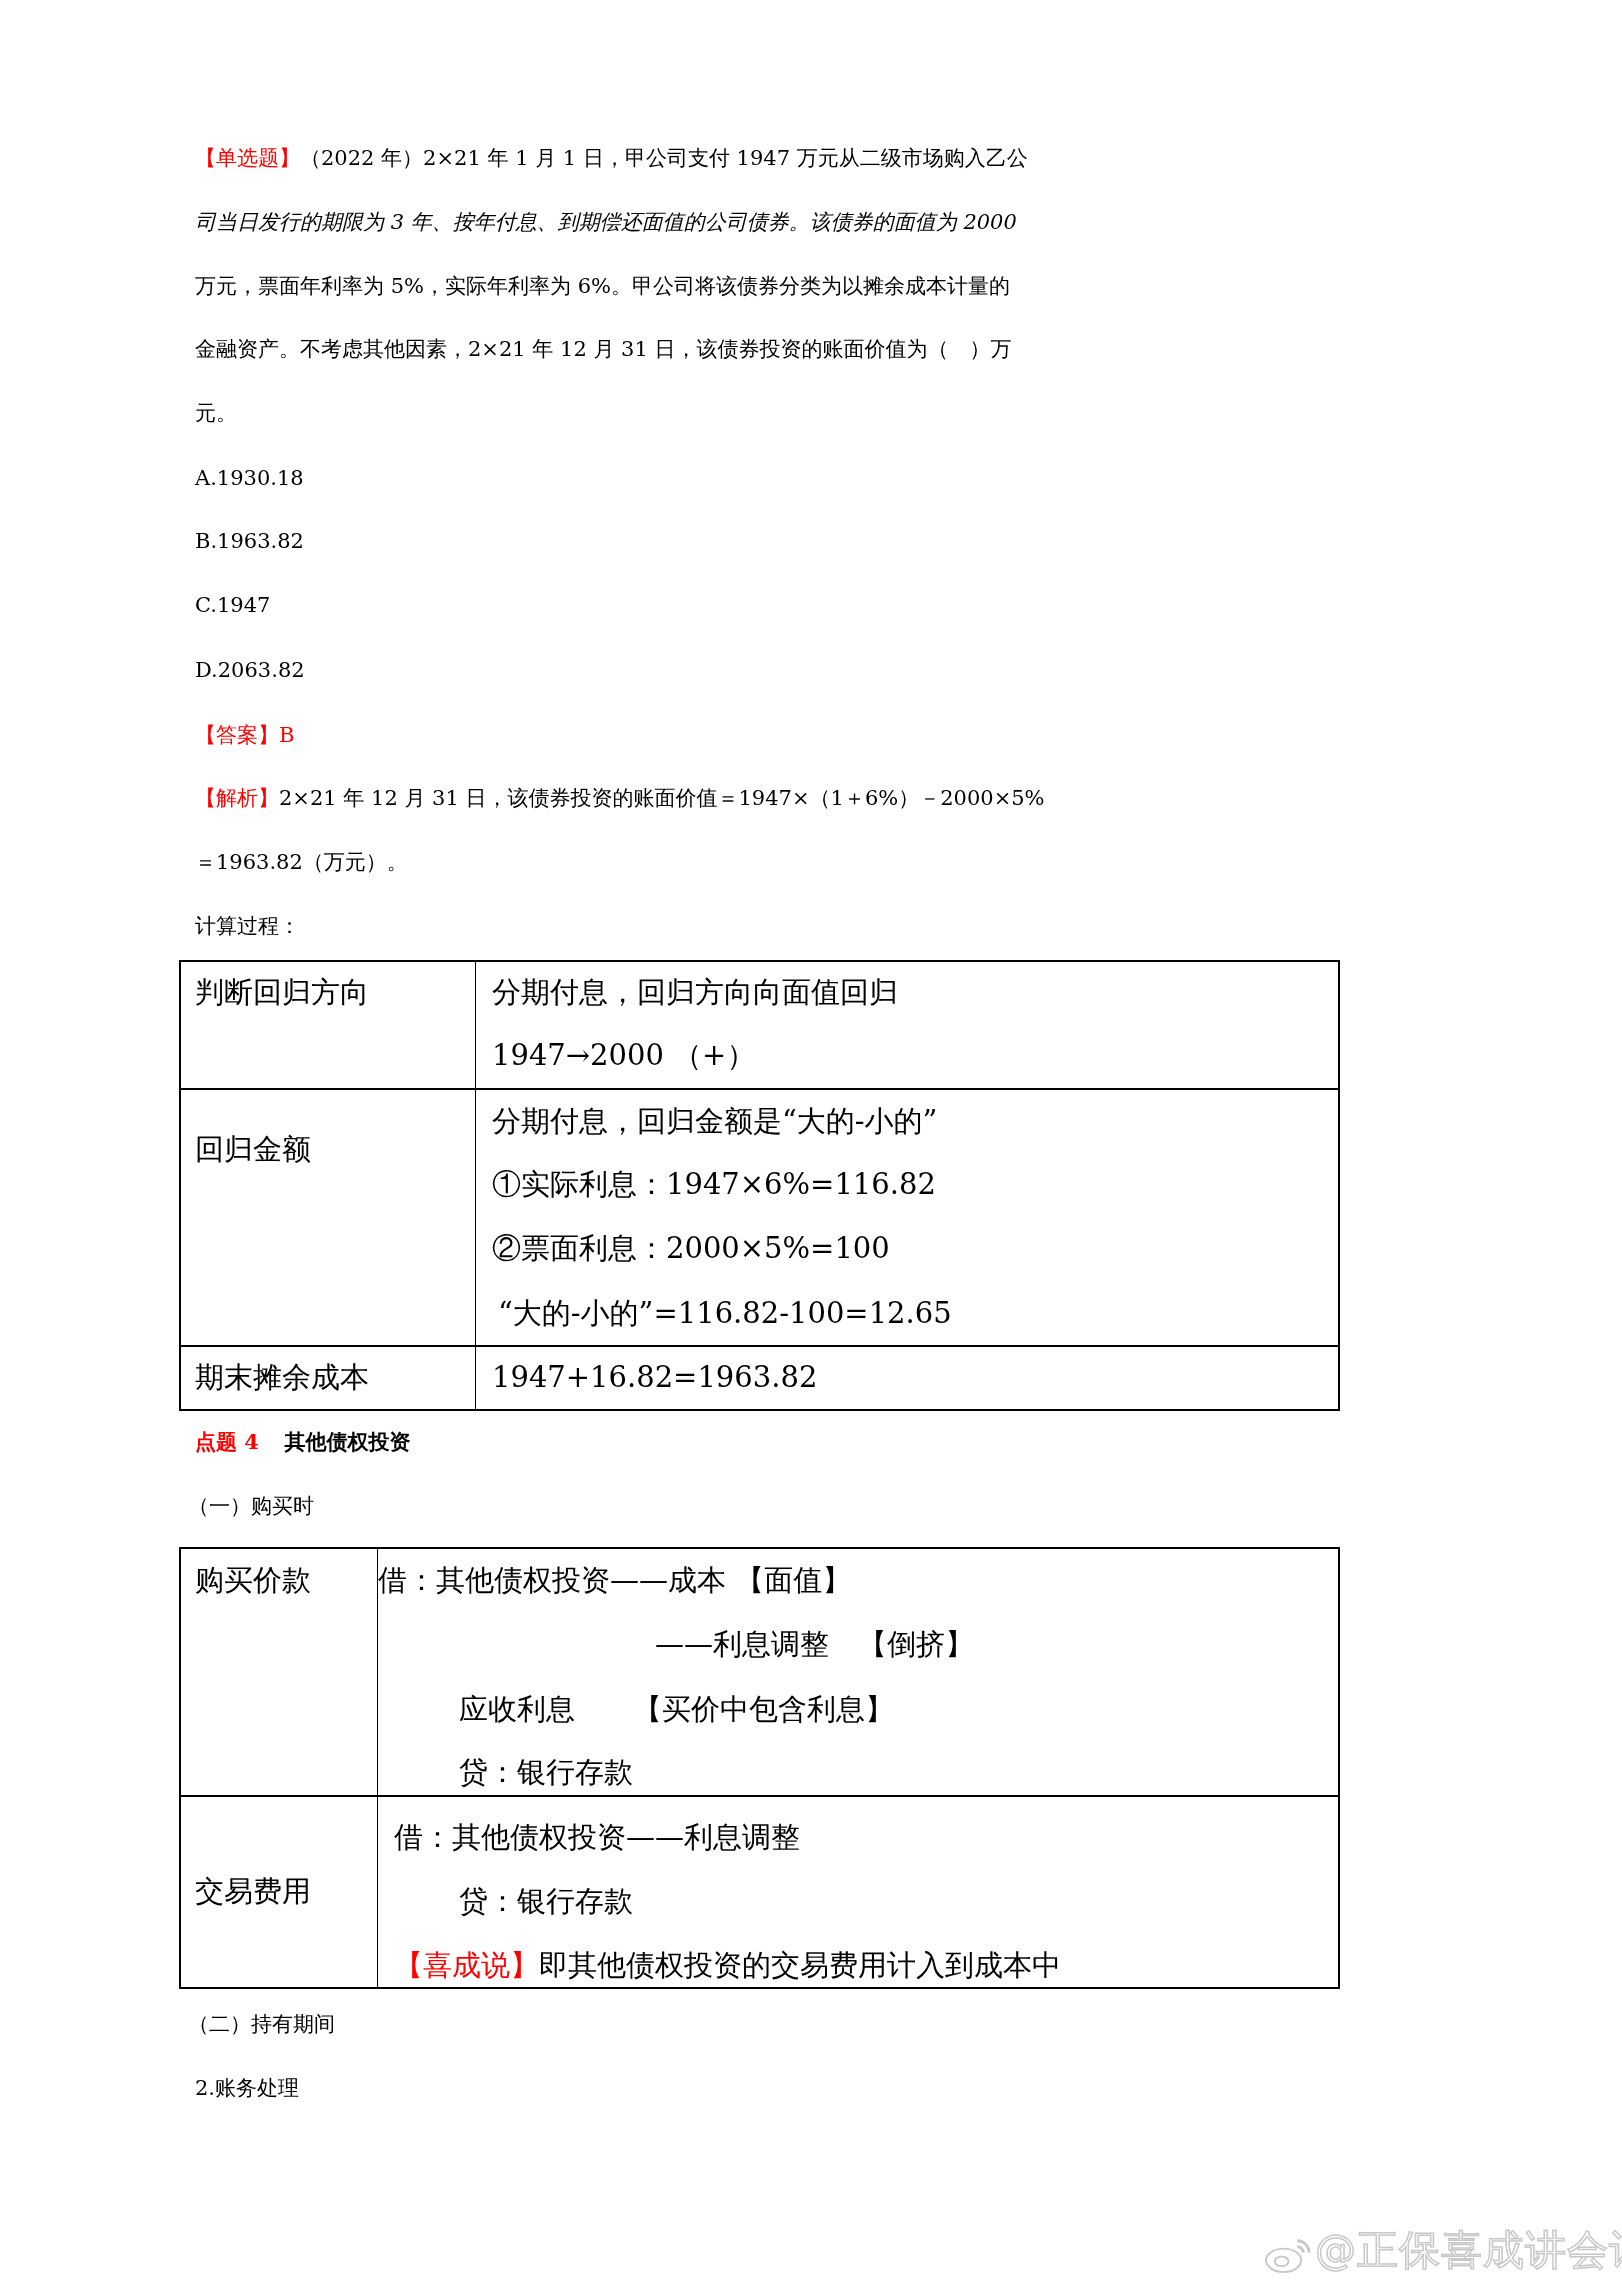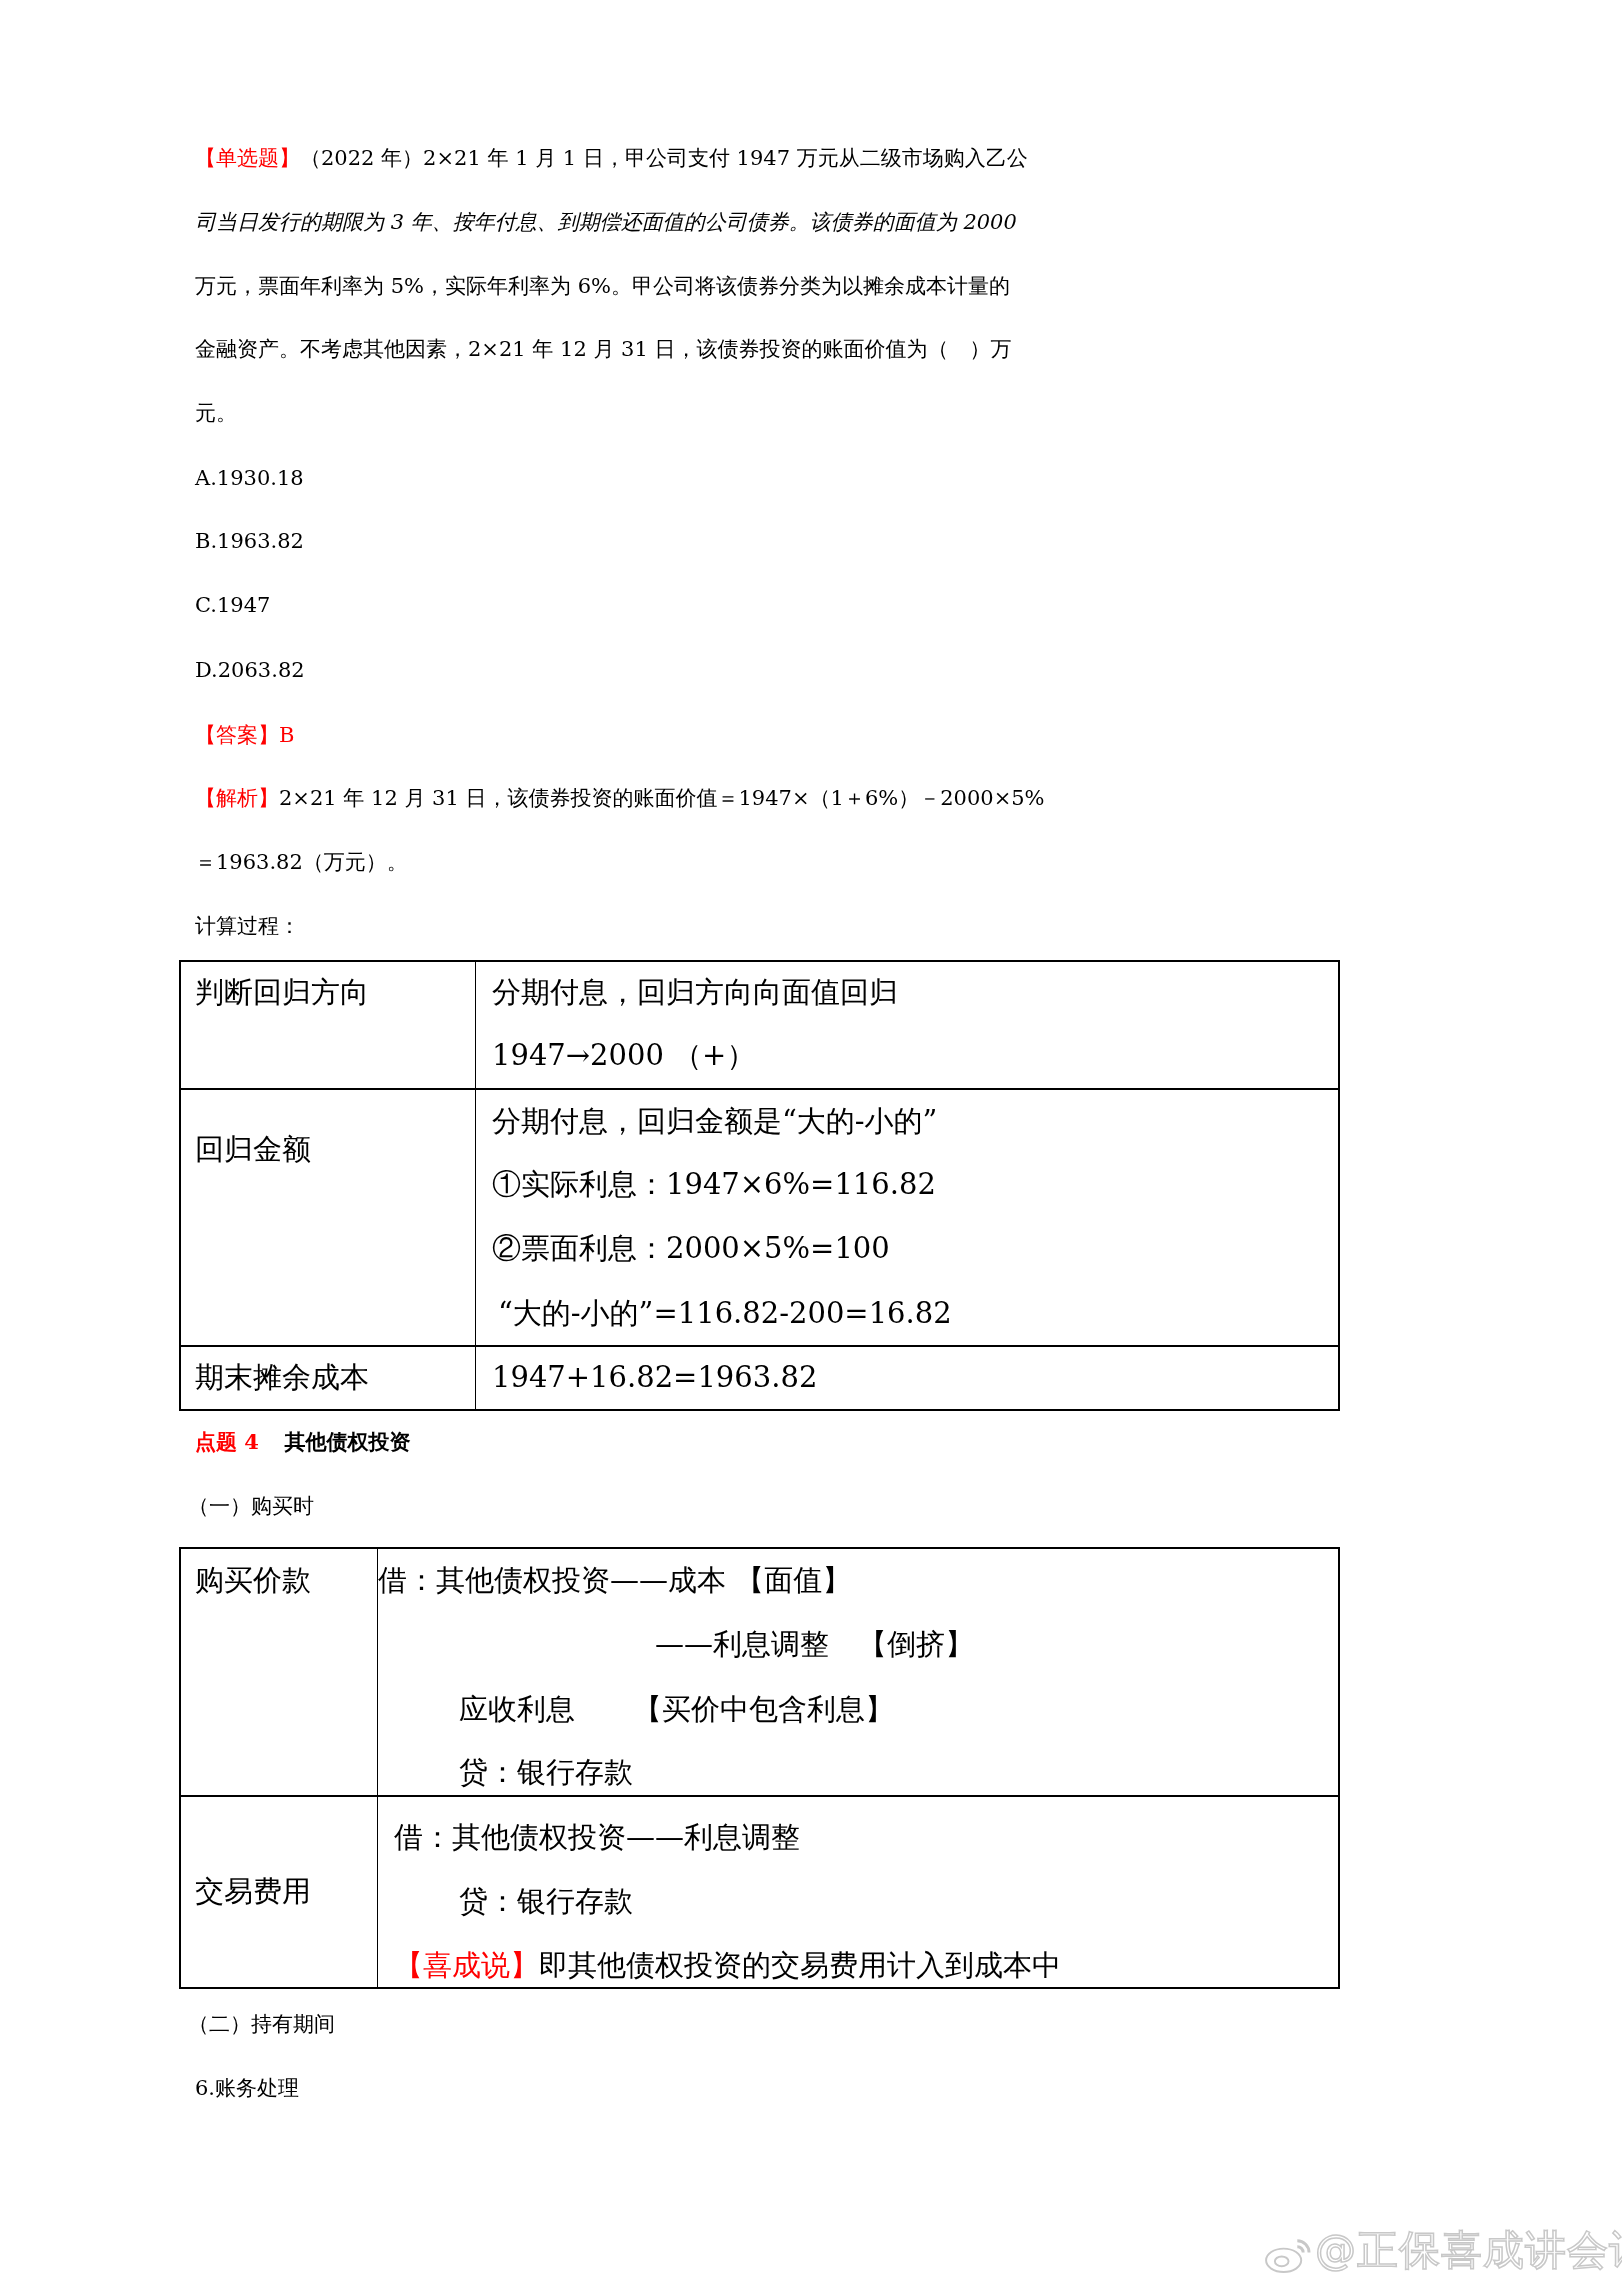--- a/index.html
+++ b/index.html
@@ -51,21 +51,21 @@
   <div class="hline" style="left:179px; width:1161px; top:1345px;"></div>
 
   <div class="cell" style="left:195px; top:973px;">判断回归方向</div>
   <div class="cell" style="left:492px; top:973px;">分期付息，回归方向向面值回归</div>
   <div class="cell" style="left:492px; top:1036px;">1947→2000 （+）</div>
 
   <div class="cell" style="left:195px; top:1102px;margin-top:28px;">回归金额</div>
   <div class="cell" style="left:492px; top:1102px;">分期付息，回归金额是“大的-小的”</div>
   <div class="cell" style="left:492px; top:1165px;">①实际利息：1947×6%=116.82</div>
   <div class="cell" style="left:492px; top:1229px;">②票面利息：2000×5%=100</div>
-  <div class="cell" style="left:498px; top:1294px;">“大的-小的”=116.82-200=16.82</div>
+  <div class="cell" style="left:498px; top:1294px;">“大的-小的”=116.82-100=12.65</div>
 
   <div class="cell" style="left:195px; top:1358px;">期末摊余成本</div>
   <div class="cell" style="left:492px; top:1358px;">1947+16.82=1963.82</div>
 </div>
 
 <div class="line bold" style="top:1422px;text-align:right;">
   <span class="red">点题 4</span><span style="display:inline-block; width:25.5px;"></span><span>其他债权投资</span>
 </div>
 <div class="line" style="top:1487px; left:188px;">（一）购买时</div>
 
@@ -82,21 +82,21 @@
 
   <div class="cell" style="left:195px; top:1872px;">交易费用</div>
   <div class="cell" style="left:394px; top:1818px;">借：其他债权投资——利息调整</div>
   <div class="cell" style="left:459px; top:1882px;">贷：银行存款</div>
   <div class="cell" style="left:394px; top:1946px;">
     <span class="red">【喜成说】</span><span>即其他债权投资的交易费用计入到成本中</span>
   </div>
 </div>
 
 <div class="line" style="top:2005px; left:188px;">（二）持有期间</div>
-<div class="line" style="top:2069px;">6.账务处理</div>
+<div class="line" style="top:2069px;">2.账务处理</div>
 
 <div class="watermark">
   <svg class="wb-icon" viewBox="0 0 52 42">
     <ellipse cx="20" cy="28" rx="18" ry="12" fill="#fff" stroke="#c8c8c8" stroke-width="2"></ellipse>
     <ellipse cx="18" cy="29" rx="7" ry="5" fill="none" stroke="#c8c8c8" stroke-width="2"></ellipse>
     <path d="M34 8 A12 12 0 0 1 46 20" fill="none" stroke="#c8c8c8" stroke-width="3"></path>
     <path d="M34 14 A6 6 0 0 1 40 20" fill="none" stroke="#c8c8c8" stroke-width="3"></path>
   </svg><span>@正保喜成讲会计</span>
 </div>
 

